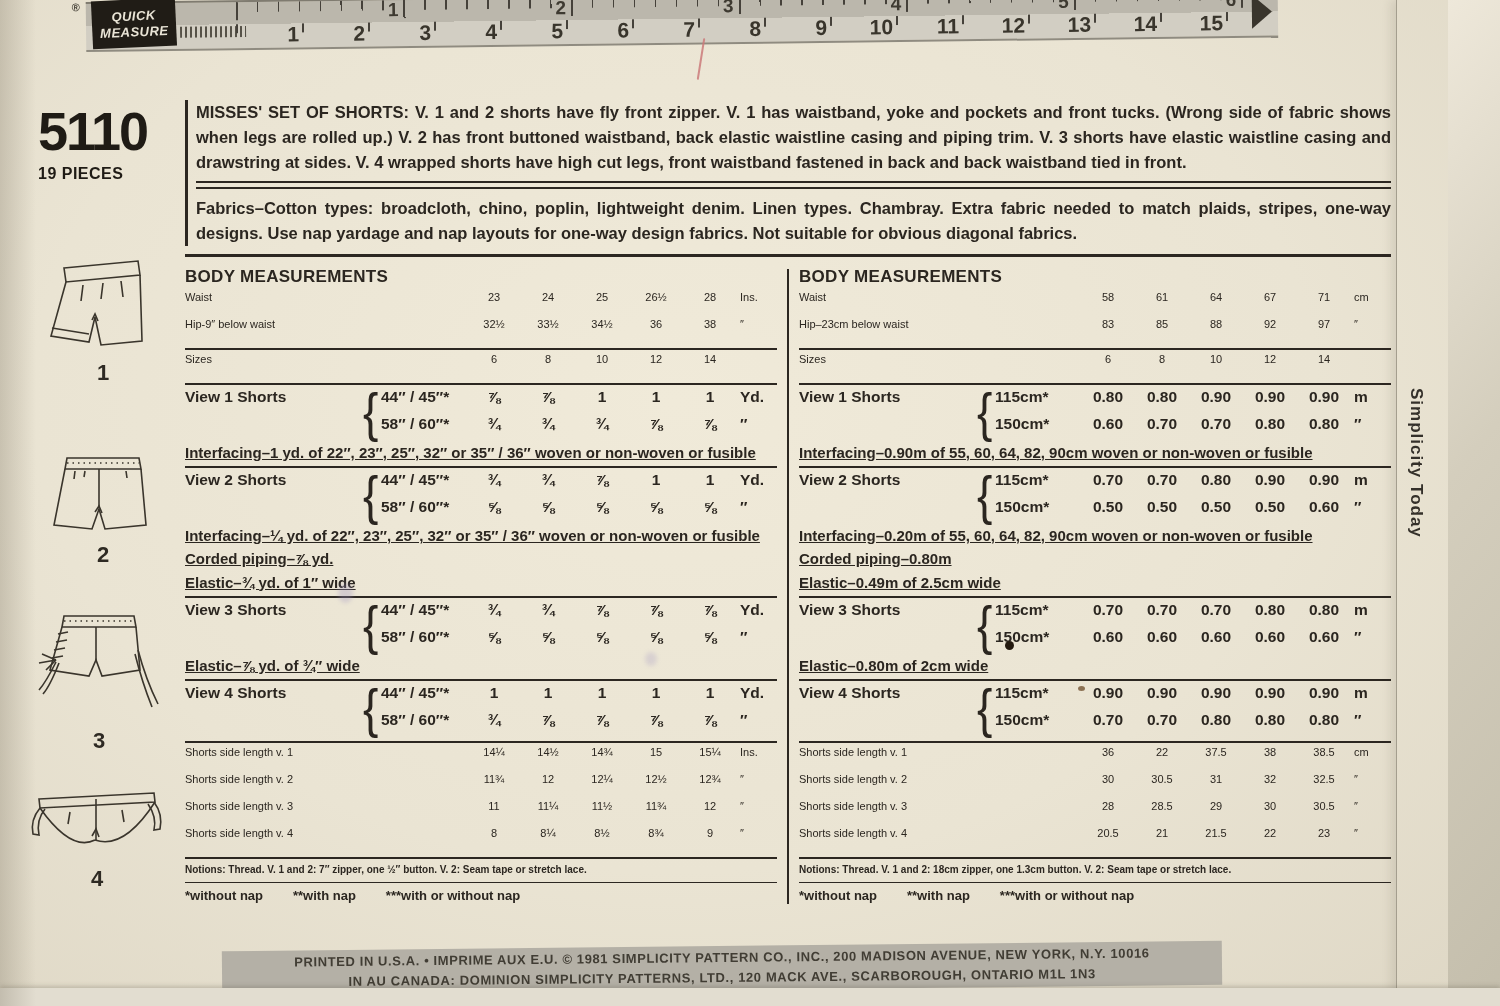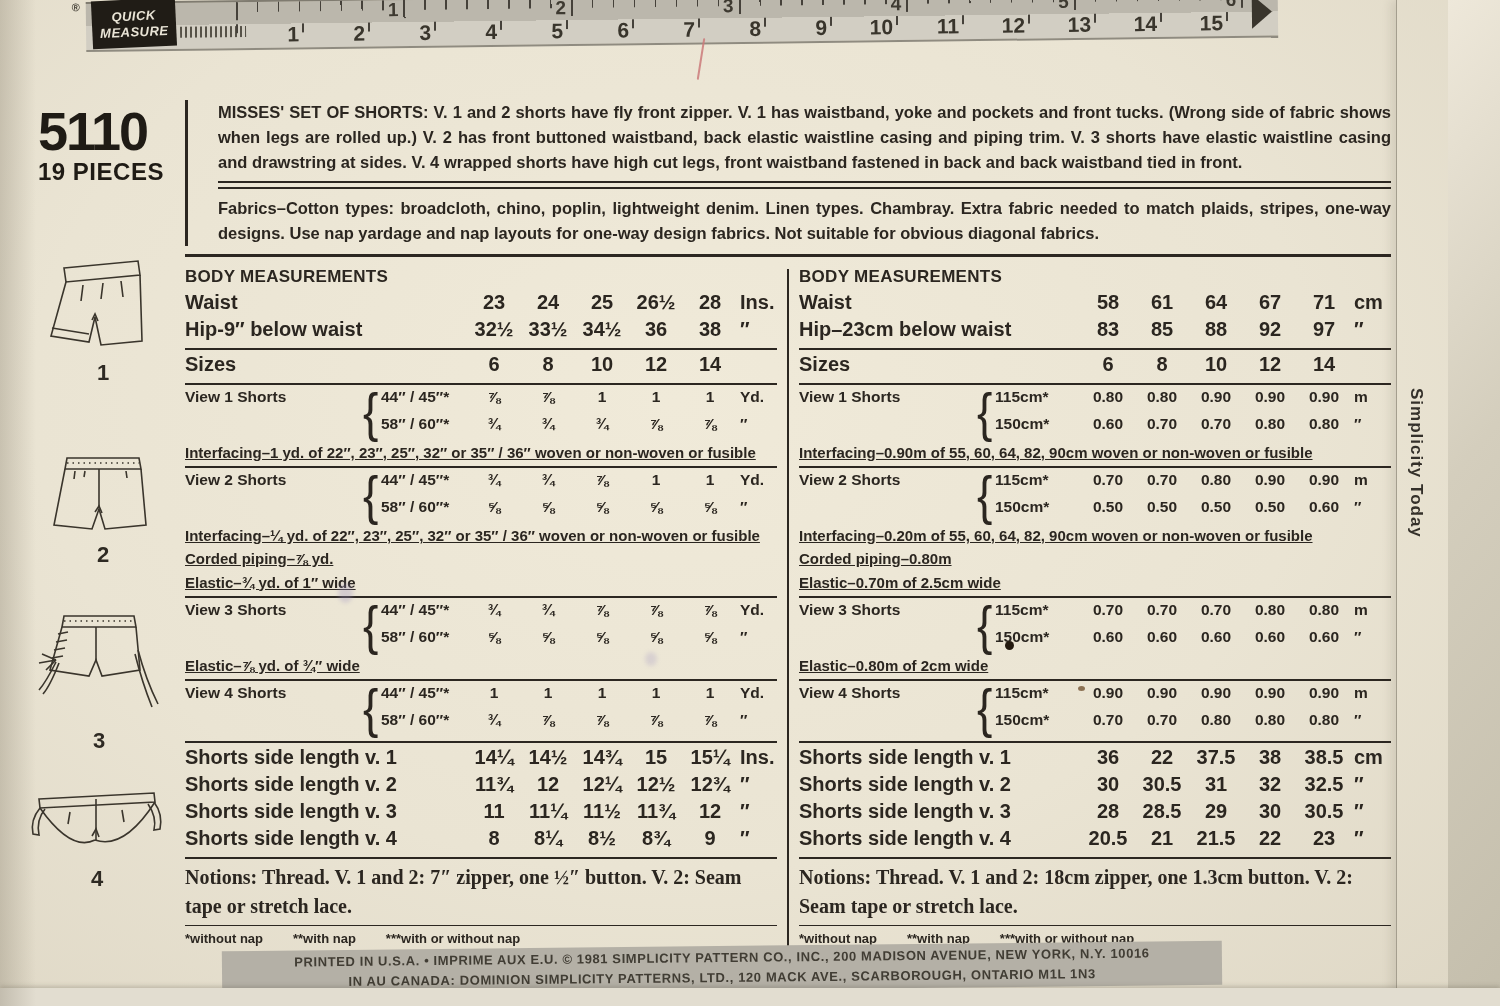--- a/index.html
+++ b/index.html
@@ -43,52 +43,52 @@
   .cm-nums{position:absolute;left:150px;top:20px;display:flex;}
   .cm-slot{width:66px;text-align:right;font-size:21px;font-weight:bold;color:#39352c;
      padding-right:3px;box-sizing:border-box;line-height:26px;}
   .tape-arrow{position:absolute;right:6px;top:5px;width:0;height:0;
      border-top:17px solid transparent;border-bottom:17px solid transparent;
      border-left:20px solid #39352c;}
 
   
   .pattern-id{position:absolute;left:38px;top:104px;width:150px;color:#1f1b15;}
   .pattern-number{font-size:54px;font-weight:bold;letter-spacing:-2px;line-height:1;}
-  .pattern-pieces{font-size:24px;font-weight:bold;margin-top:0;letter-spacing:.5px;}
+  .pattern-pieces{font-size:16px;font-weight:bold;margin-top:7px;letter-spacing:.5px;}
   .fig{position:absolute;width:150px;text-align:center;color:#2e2a23;}
   .fig svg{display:block;margin:0 auto;}
   .fig-num{font-size:22px;font-weight:bold;margin-top:2px;}
 
   
   .content{position:absolute;left:185px;top:100px;width:1206px;color:#2b2620;}
-  .desc-wrap{border-left:3px solid #2c2721;padding-left:30px;}
+  .desc-wrap{border-left:3px solid #2c2721;padding-left:8px;}
   .desc,.fabrics{font-size:16.5px;font-weight:bold;line-height:1.5;text-align:justify;margin:0;}
   .double-rule{border-top:2px solid #2c2721;border-bottom:2px solid #2c2721;height:4px;margin:7px 0;}
   .rule-heavy{border-top:3px solid #2c2721;margin-top:8px;}
 
   .tables{display:flex;margin-top:8px;}
   .mtable{width:592px;}
   .table-divider{width:2px;background:#2c2721;margin:4px 10px 0 10px;}
 
   .theading{font-size:17px;font-weight:bold;letter-spacing:.3px;margin:2px 0 4px;}
   .trow{display:grid;grid-template-columns:282px repeat(5,54px) 40px;
-        align-items:baseline;min-height:27px;font-size:20px;font-weight:bold;}
+        align-items:baseline;min-height:27px;font-size:11px;font-weight:normal;}
   .vc{text-align:center;}
   .u{padding-left:3px;}
   .rule{border-top:2px solid #2c2721;margin:3px 0;}
   .rule-thin{border-top:1.5px solid #2c2721;margin:4px 0 2px;}
 
   .viewwrap{position:relative;}
   .vrow{display:grid;grid-template-columns:196px 86px repeat(5,54px) 40px;
         align-items:baseline;min-height:27px;font-size:15.5px;font-weight:bold;}
   .brace{position:absolute;left:178px;top:-3px;font-size:46px;font-weight:normal;
          transform:scaleY(1.18);transform-origin:center 28px;color:#2b2620;}
   .note{font-size:15px;font-weight:bold;margin:1px 0 3px;line-height:1.35;text-decoration:underline;}
   .note:empty{display:none;}
-  .notions{font-size:20px;font-weight:bold;margin:4px 0 2px;line-height:1.45;width:98%;font-family:Liberation Serif, serif;}
+  .notions{font-size:10px;font-weight:bold;margin:4px 0 2px;line-height:1.45;width:98%;}
   .footnote-row{margin:3px 0 0;}
   .footnote-row span{font-size:13px;font-weight:bold;margin-right:30px;}
 
   
   .side-text{position:absolute;left:1406px;top:388px;writing-mode:vertical-rl;
      font-size:17px;font-weight:bold;color:#34302a;letter-spacing:1px;}
   .footer-band{position:absolute;left:222px;top:946px;width:1000px;height:44px;
      background:#b4b0a6;transform:rotate(-0.6deg);display:flex;flex-direction:column;
      justify-content:center;align-items:center;}
   .footer-line{font-size:13px;font-weight:bold;color:#413d34;letter-spacing:.6px;
@@ -500,21 +500,21 @@
                 <span>150cm*</span>
                 <span class="vc">0.50</span>
                 <span class="vc">0.50</span>
                 <span class="vc">0.50</span>
                 <span class="vc">0.50</span>
                 <span class="vc">0.60</span>
                 <span class="u">″</span>
               </div>
               <div class="note">Interfacing–0.20m of 55, 60, 64, 82, 90cm woven or non-woven or fusible</div>
               <div class="note">Corded piping–0.80m</div>
-              <div class="note">Elastic–0.70m of 2.5cm wide</div>
+              <div class="note">Elastic–0.49m of 2.5cm wide</div>
               <div class="rule"></div>
             </div>
 
             <div class="viewwrap">
               <span class="brace">{</span>
               <div class="vrow">
                 <span>View 3 Shorts</span>
                 <span>115cm*</span>
                 <span class="vc">0.70</span>
                 <span class="vc">0.70</span>

